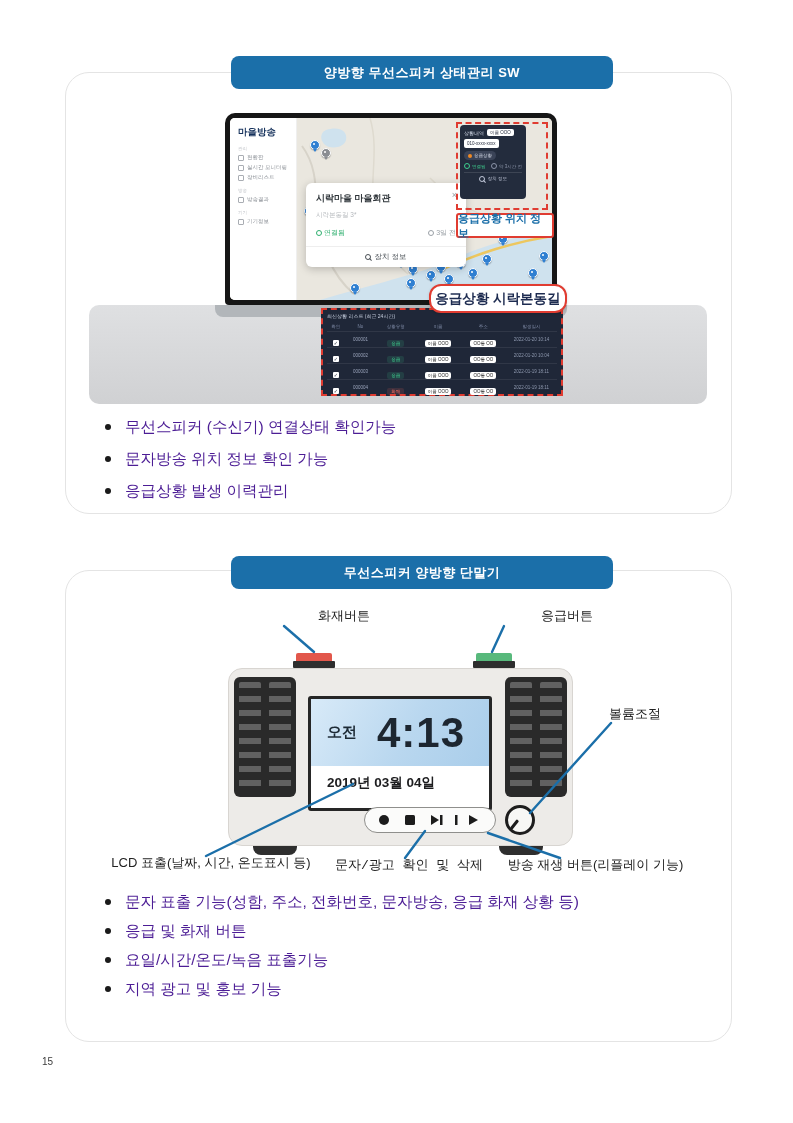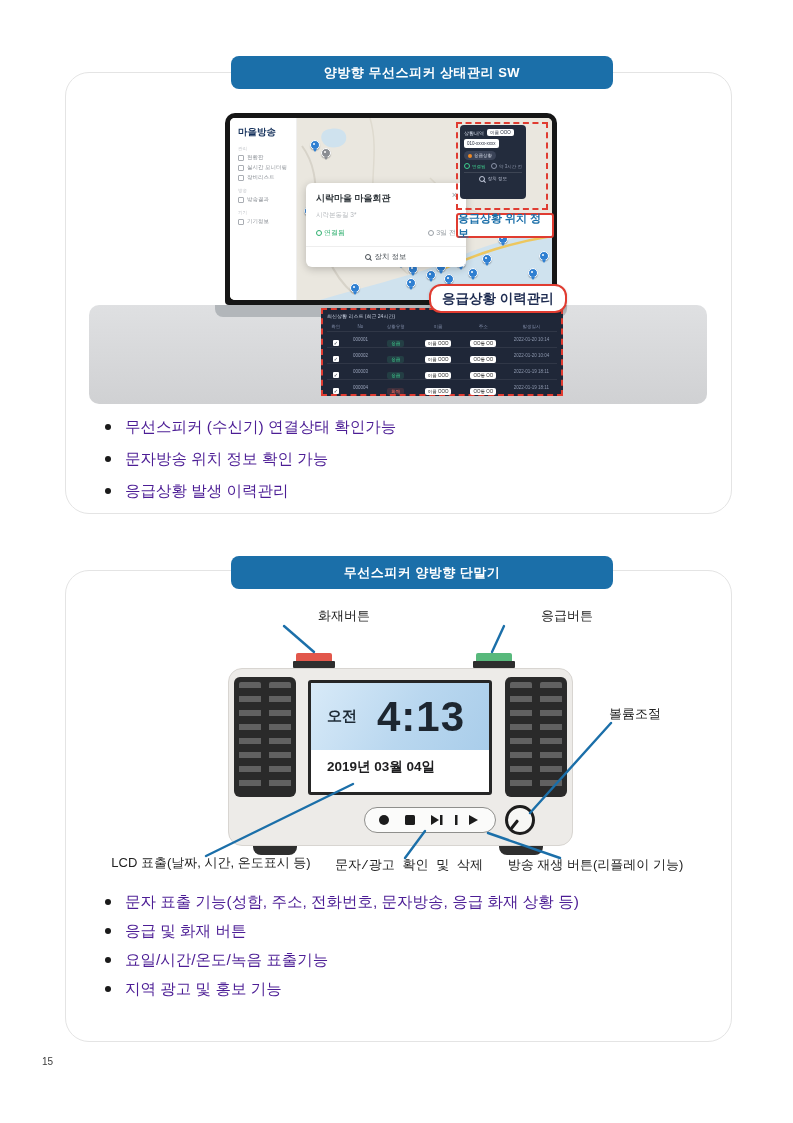--- a/index.html
+++ b/index.html
@@ -99,21 +99,21 @@
   .device-body{left:162px;top:97px;width:343px;height:176px;background:#edebe8;border:1px solid #d8d5d1;border-radius:14px;z-index:3;}
   .topbtn{position:absolute;z-index:4;height:10px;width:36px;border-radius:2px;}
   .btn-red{left:230px;top:82px;background:#e2574b;}
   .btn-green{left:410px;top:82px;background:#58b97c;}
   .btn-base{position:absolute;z-index:4;width:42px;height:7px;background:#2e2e2e;border-radius:1px;top:90px;}
   .base-red{left:227px;}
   .base-green{left:407px;}
   .grille{position:absolute;top:106px;width:62px;height:120px;background:#2a2a2a;border-radius:6px;z-index:5;display:flex;justify-content:center;gap:8px;padding-top:5px;box-sizing:border-box;}
   .gr-l{left:168px;} .gr-r{left:439px;}
   .gr-col{width:22px;height:110px;background:repeating-linear-gradient(to bottom,#616161 0px,#616161 6px,transparent 6px,transparent 14px);border-radius:2px;}
-  .lcd{left:242px;top:109px;width:184px;height:115px;background:#fff;border:3px solid #262626;border-radius:3px;z-index:6;overflow:hidden;box-sizing:border-box;}
+  .lcd{left:242px;top:125px;width:184px;height:115px;background:#fff;border:3px solid #262626;border-radius:3px;z-index:6;overflow:hidden;box-sizing:border-box;}
   .lcd-blue{height:67px;background:linear-gradient(120deg,#d8eaf8 0%,#b9d7ef 55%,#a9cdea 100%);display:flex;align-items:center;}
   .lcd-ampm{margin-left:16px;font-size:15px;font-weight:700;color:#1d2a35;}
   .lcd-time{margin-left:20px;font-size:42px;font-weight:700;color:#1d2630;letter-spacing:1px;}
   .lcd-date{margin:8px 0 0 16px;font-size:13.5px;font-weight:700;color:#1d1d1f;}
   .ctrl-pill{left:298px;top:236px;width:130px;height:24px;background:#fbfbfa;border:1.5px solid #8f8f8c;border-radius:13px;z-index:6;display:flex;align-items:center;justify-content:center;}
   .knob{left:439px;top:234px;width:30px;height:30px;border:3.5px solid #1d1d1d;border-radius:50%;background:#f7f7f5;z-index:6;box-sizing:border-box;}
   .knob::after{content:"";position:absolute;width:3px;height:11px;background:#1d1d1d;left:5px;bottom:2px;transform:rotate(38deg);border-radius:1px;}
   .foot{position:absolute;top:271px;width:44px;height:13px;background:#2e2e2e;border-radius:3px 3px 8px 8px;z-index:2;}
   .ft-l{left:187px;} .ft-r{left:433px;}
   .lines-svg{position:absolute;left:0;top:0;width:665px;height:470px;z-index:10;pointer-events:none;}
@@ -230,21 +230,21 @@
         </div>
         <div class="dp-foot"><i class="mag"></i><span>장치 정보</span></div>
       </div>
     </div>
   </div>
 
   <div class="abs base-bar"></div>
   <div class="abs deck"></div>
 
   <div class="callout co1">응급상황 위치 정보</div>
-  <div class="callout co2">응급상황 이력관리</div>
+  <div class="callout co2">응급상황 시락본동길</div>
 
   <div class="abs tbl-wrap">
     <div class="tbl-title">최신상황 리스트 (최근 24시간)</div>
     <div class="trow thead">
       <span class="c1">확인</span>
       <span class="c2">No</span>
       <span class="c3">상황유형</span>
       <span class="c4">이름</span>
       <span class="c5">주소</span>
       <span class="c6">발생일시</span>

